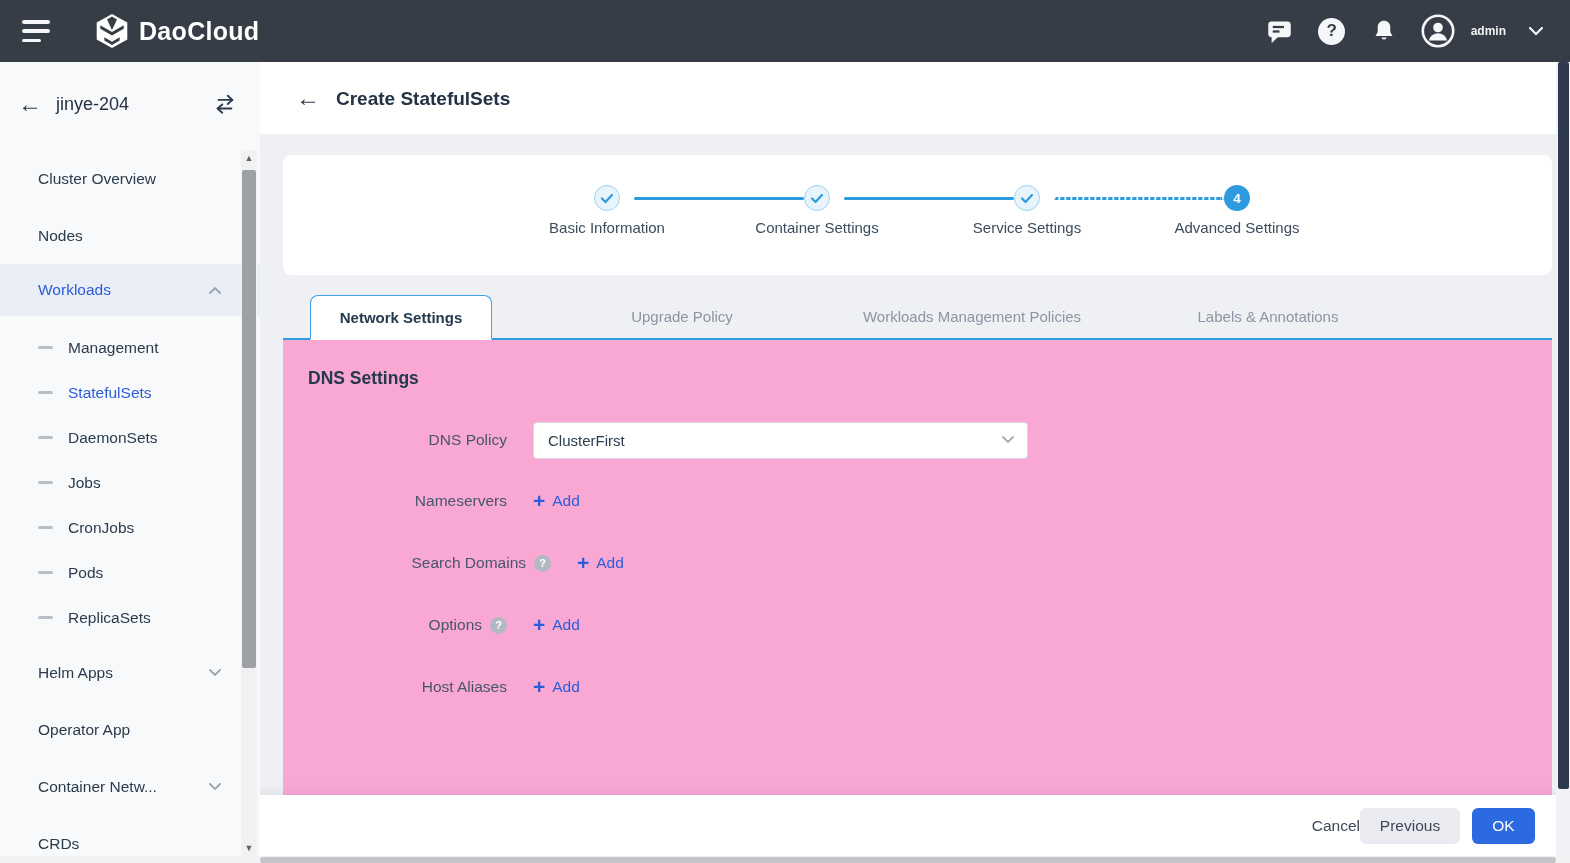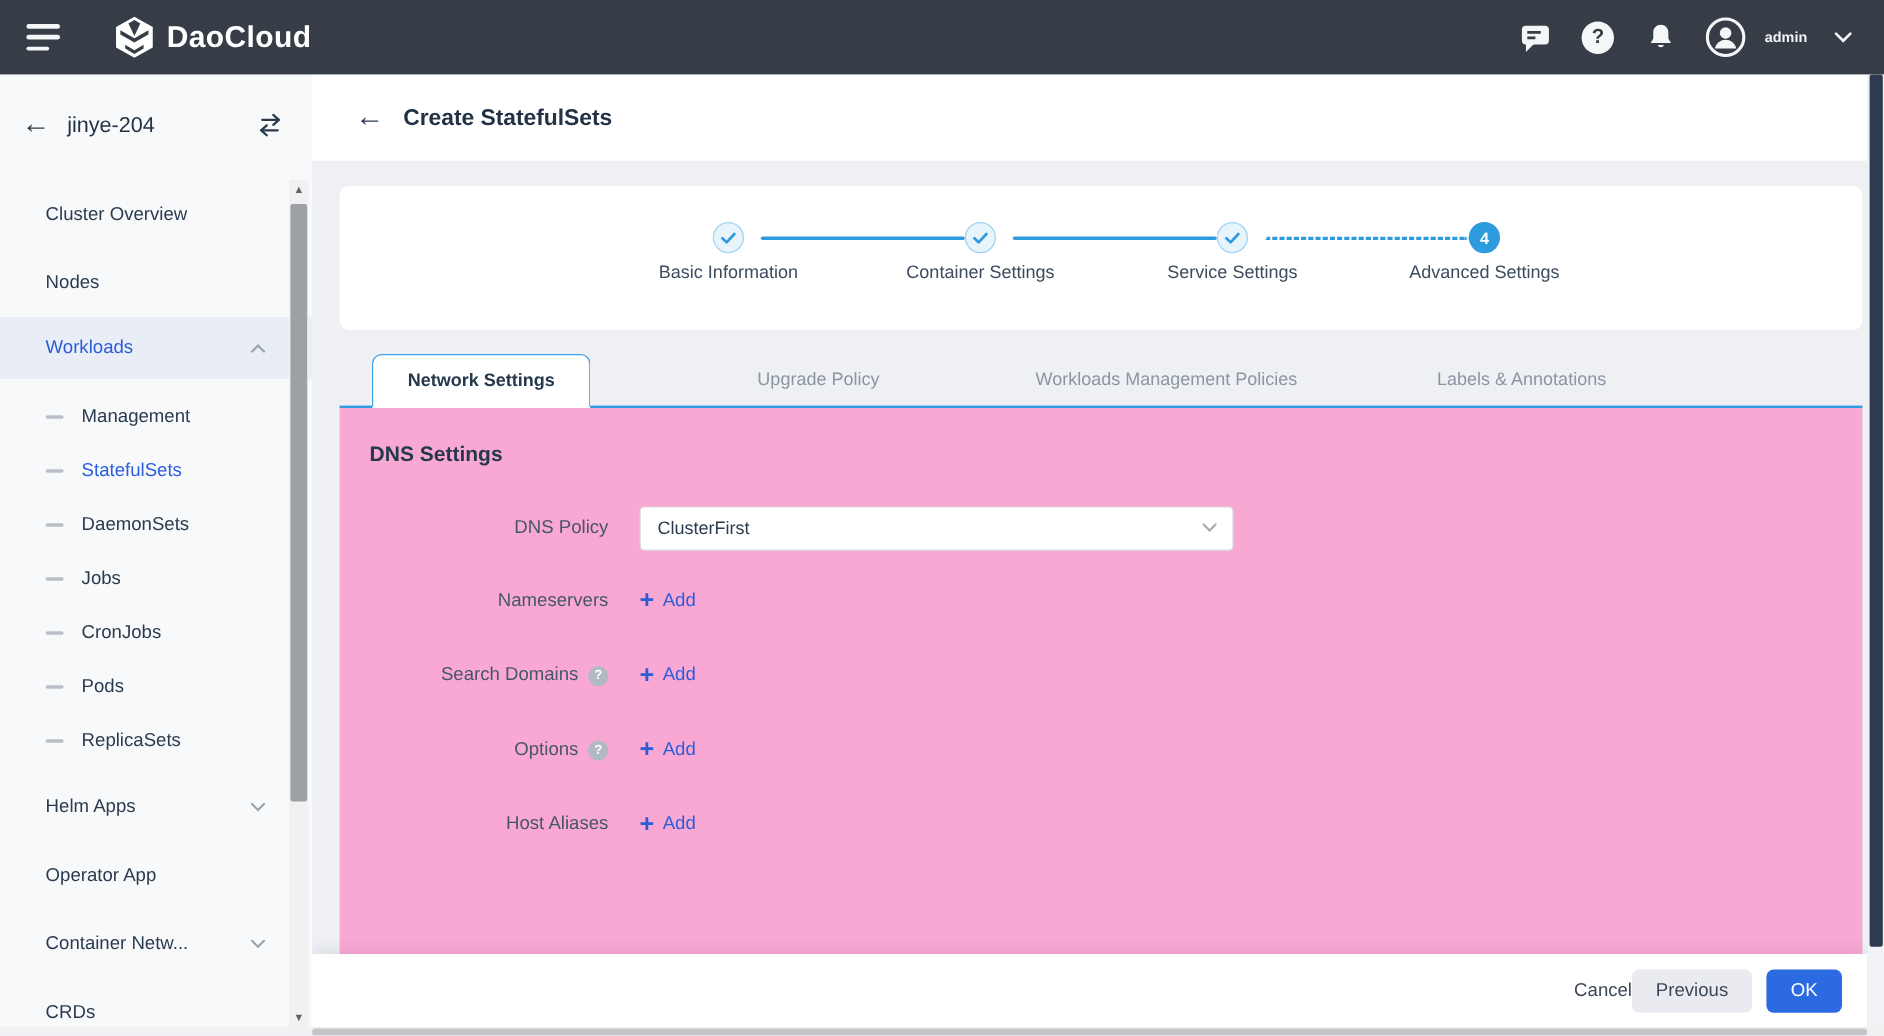--- a/index.html
+++ b/index.html
@@ -307,21 +307,21 @@
           <span>Nameservers</span>
         </span>
       <span class="ctrl">
         <span class="add-link">
           <span class="plus">+</span>
           <span class="add-txt">Add</span>
         </span>
       </span>
     </div>
 
-    <div class="frow" style="top:204px;">
+    <div class="frow" style="top:204px;padding-left:44px;">
       <span class="lab">
         <span>Search Domains</span>
         <span class="help-dot">?</span>
       </span>
       <span class="ctrl">
         <span class="add-link">
           <span class="plus">+</span>
           <span class="add-txt">Add</span>
         </span>
       </span>

